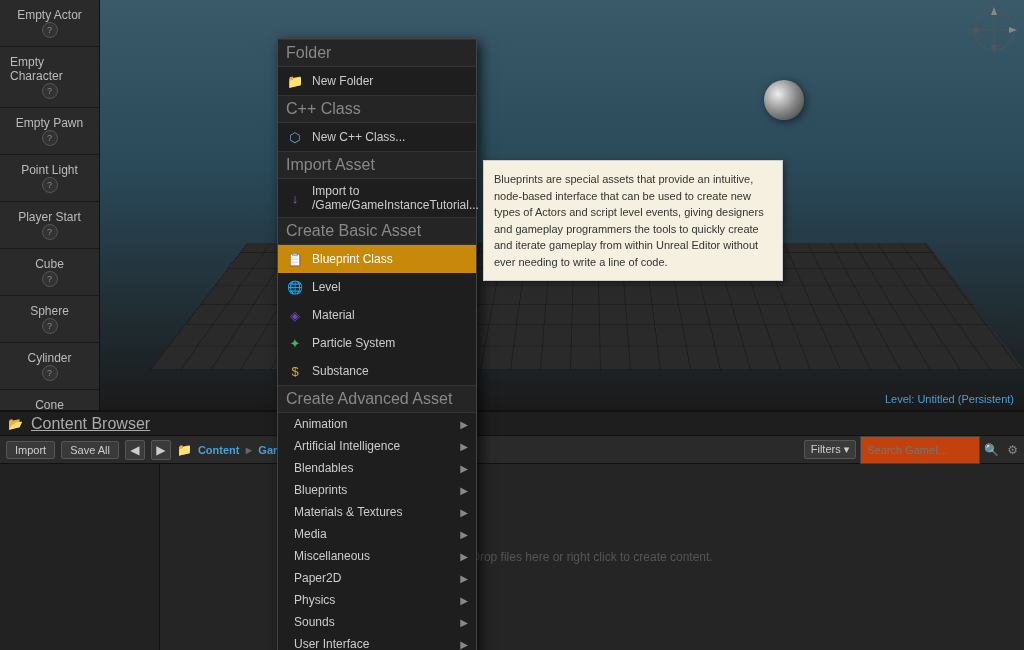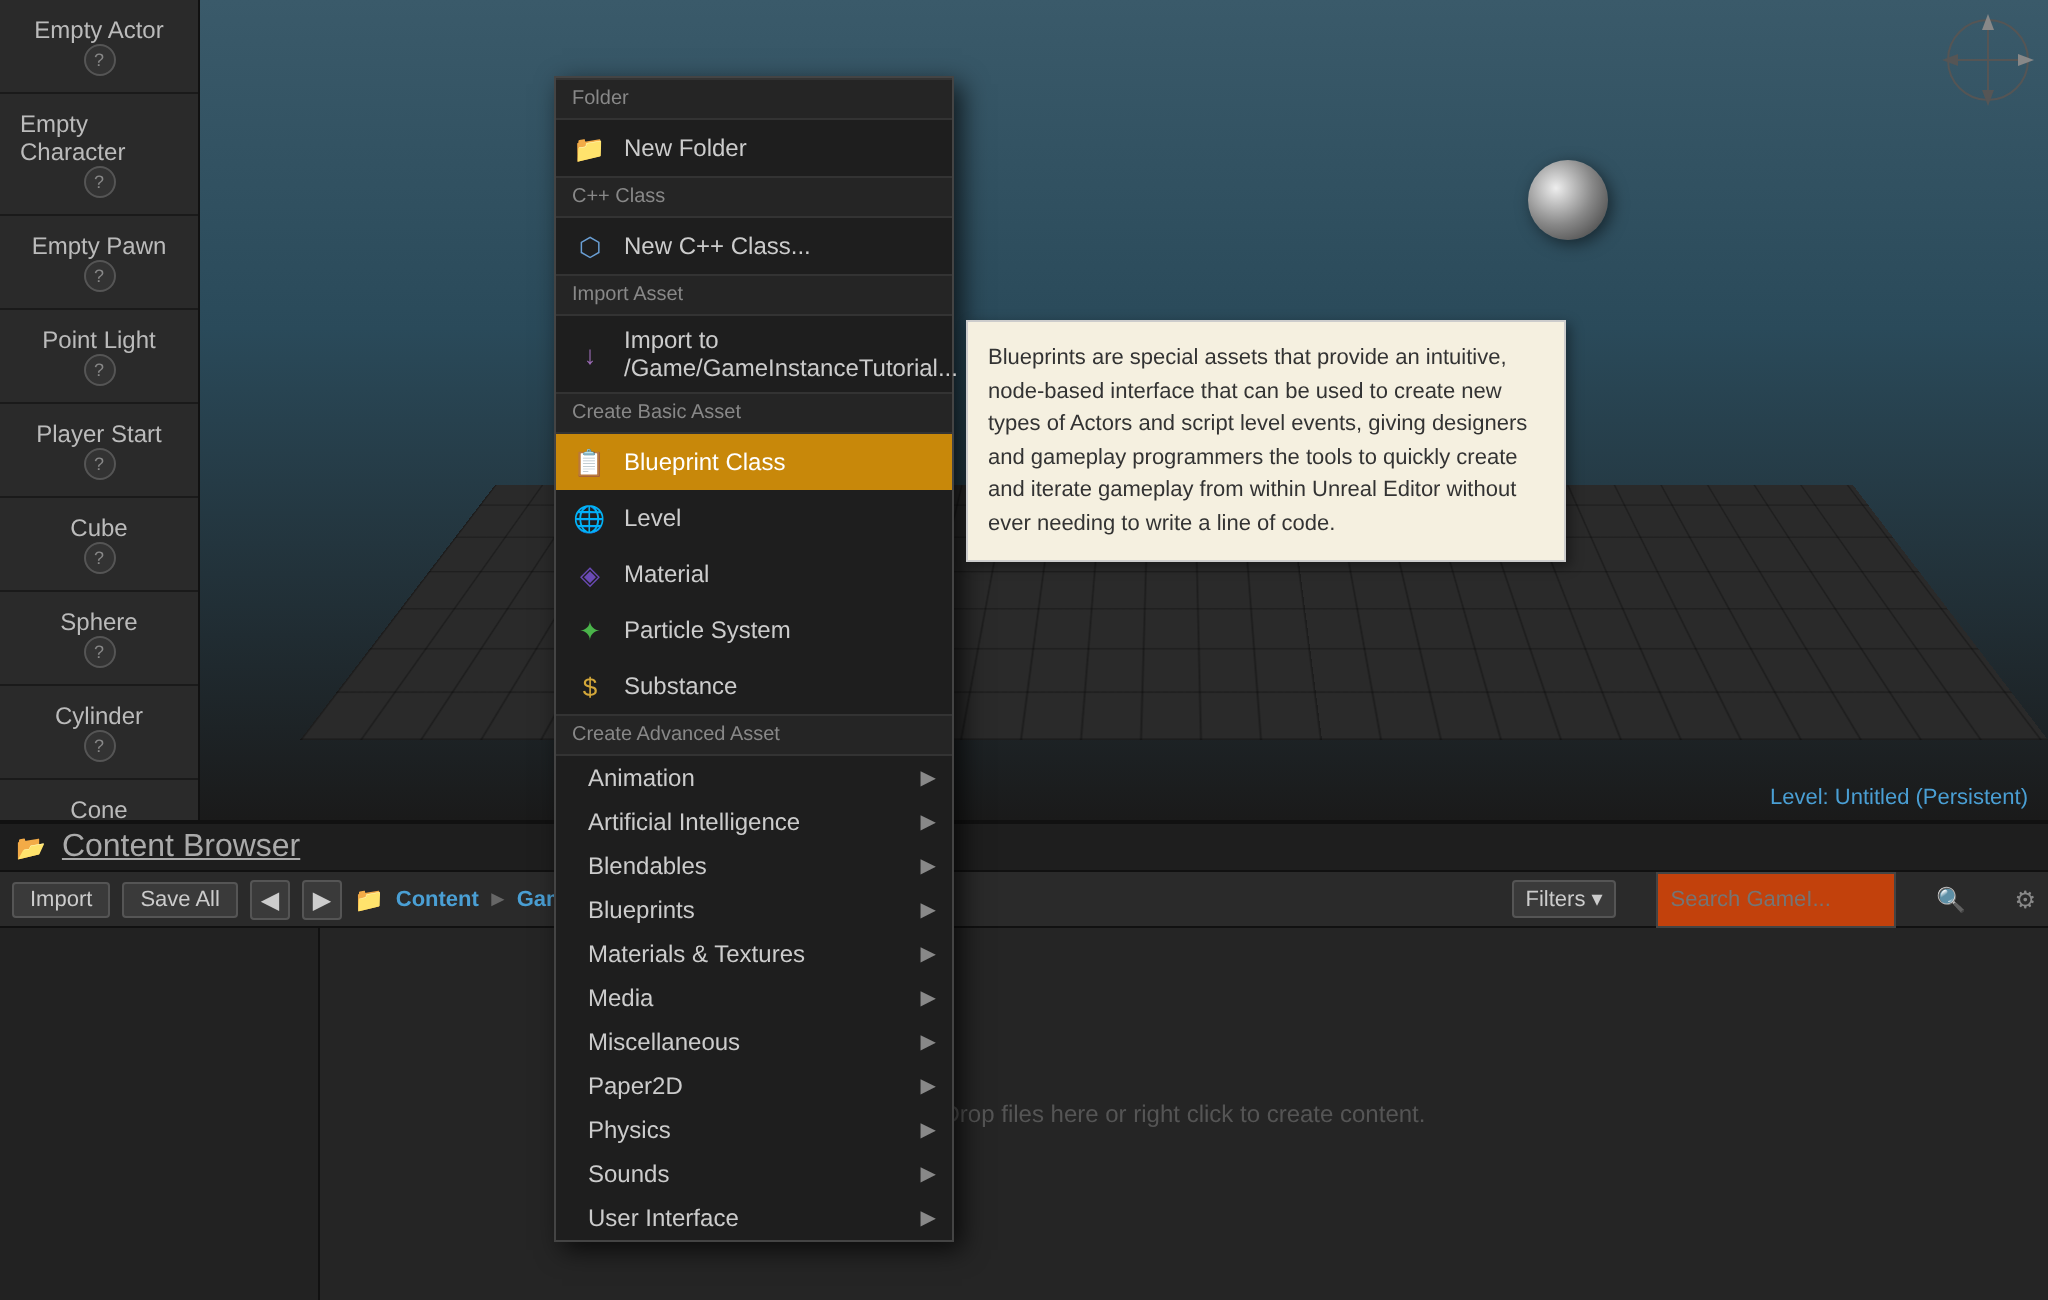--- a/index.html
+++ b/index.html
@@ -119,21 +119,21 @@
       left: 277px;
       top: 38px;
       width: 200px;
       background: #1e1e1e;
       border: 1px solid #444;
       z-index: 100;
       box-shadow: 4px 4px 12px rgba(0,0,0,0.7);
     }
     .menu-section-label {
       padding: 4px 8px;
-      font-size: 10px;
+      font-size: 16px;
       color: #888;
       background: #252525;
       border-top: 1px solid #333;
       border-bottom: 1px solid #333;
       text-transform: none;
     }
     .menu-item {
       display: flex;
       align-items: center;
       padding: 5px 8px;
@@ -254,21 +254,21 @@
       font-size: 11px;
       color: #bbb;
       font-weight: bold;
     }
     .cb-breadcrumb span { color: #4a9fd4; cursor: pointer; }
     .cb-breadcrumb .sep { color: #666; }
     .cb-search {
       margin-left: auto;
       display: flex;
       align-items: center;
-      gap: 20px;
+      gap: 4px;
     }
     .cb-search-input {
       background: #c2410c;
       border: 1px solid #444;
       color: #ccc;
       padding: 2px 6px;
       font-size: 11px;
       width: 120px;
       height: 28px;
     }

